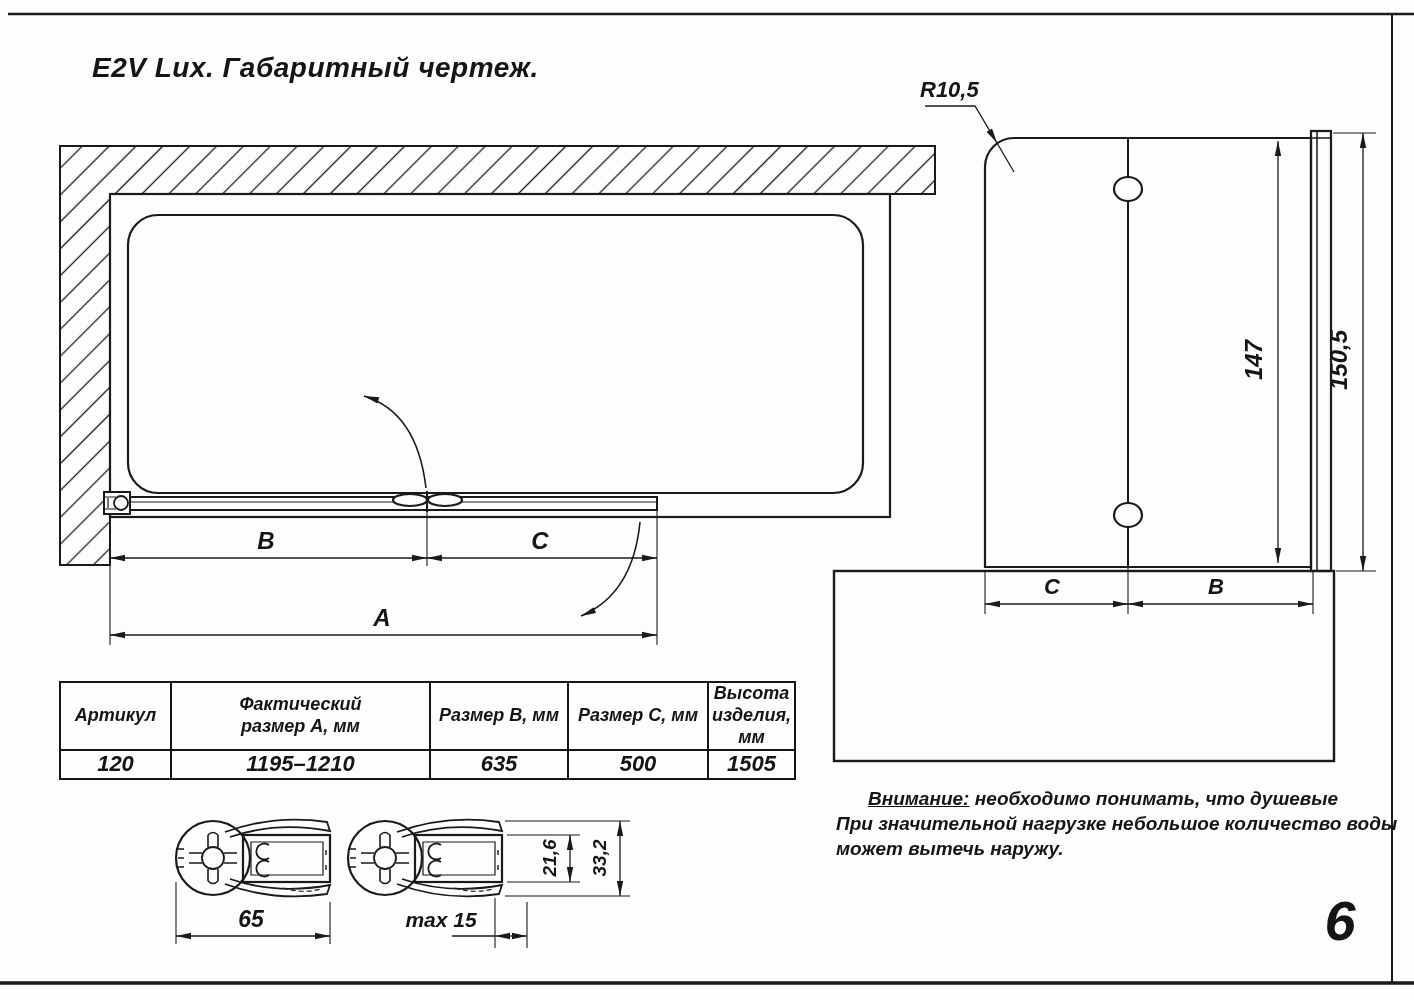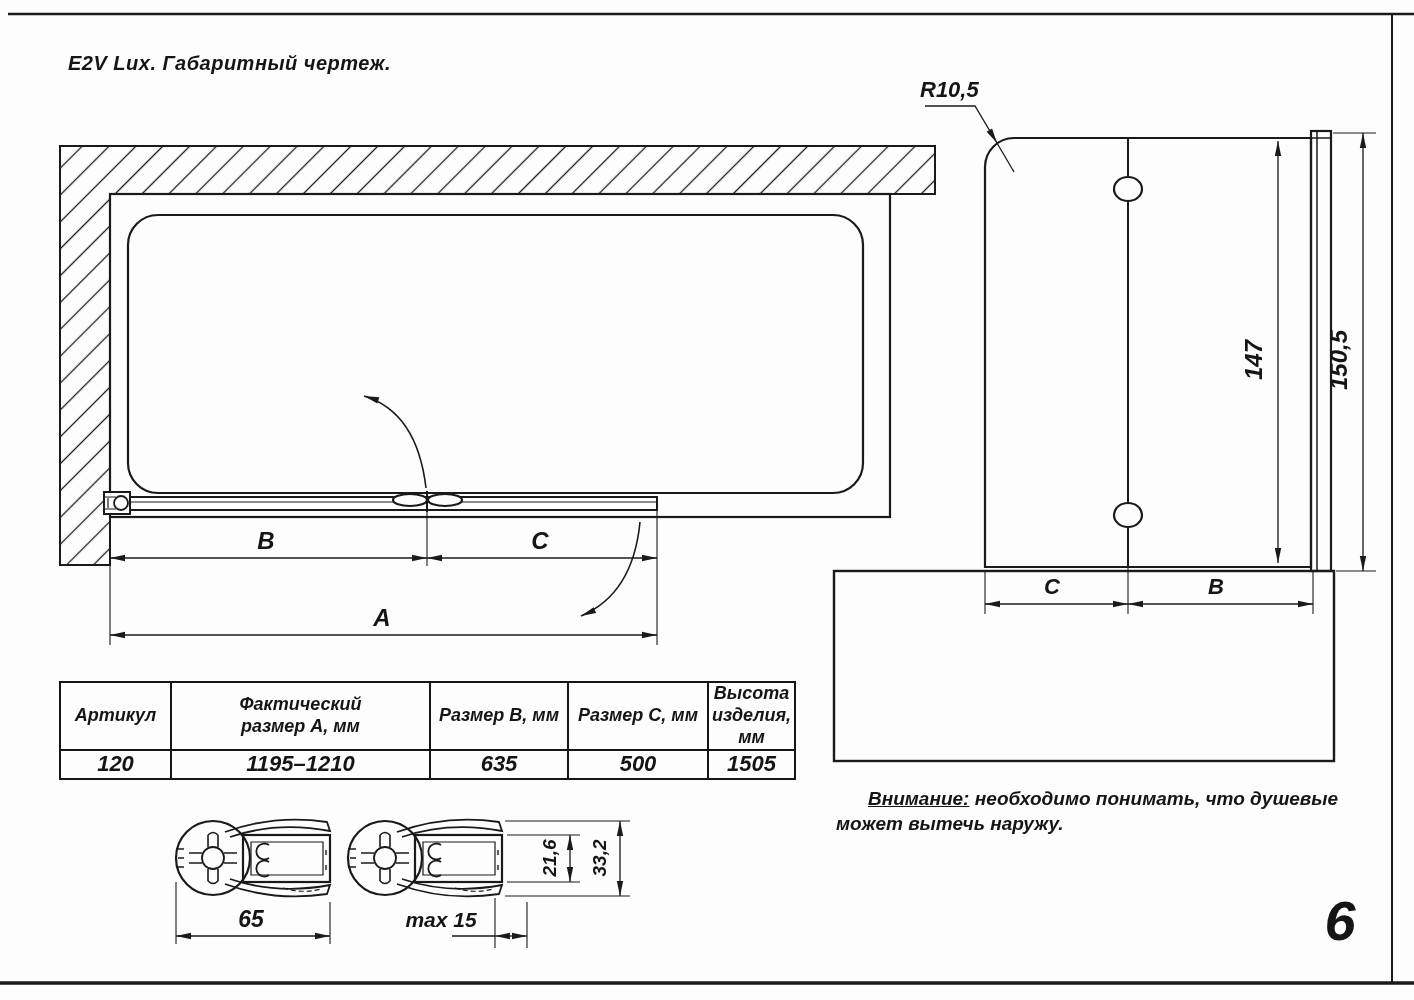--- a/index.html
+++ b/index.html
@@ -3,22 +3,22 @@
 <meta charset="utf-8">
 <style>
   html,body{margin:0;padding:0;}
   body{
     width:1414px;height:1000px;background:#fff;
     font-family:"Liberation Sans", sans-serif;color:#151515;overflow:hidden;
   }
   .sheet{position:relative;width:1414px;height:1000px;background:#fdfdfd;}
   .drawing-svg{position:absolute;left:0;top:0;}
   .title{
-    position:absolute;left:68px;top:52px;
-    font-size:20px;font-style:italic;font-weight:bold;letter-spacing:.5px;
+    position:absolute;left:92px;top:52px;
+    font-size:28px;font-style:italic;font-weight:bold;letter-spacing:.5px;
   }
   .spec-table{
     position:absolute;left:59px;top:681px;border-collapse:collapse;table-layout:fixed;
     font-style:italic;font-weight:bold;
   }
   .spec-table th,.spec-table td{
     border:2px solid #151515;text-align:center;vertical-align:middle;
     padding:0 3px;background:transparent;
   }
   .spec-table th{font-size:18px;line-height:1.22;height:55px;white-space:pre-line;font-weight:bold;}
@@ -216,17 +216,18 @@
       <td>1195–1210</td>
       <td>635</td>
       <td>500</td>
       <td>1505</td>
     </tr>
   </tbody>
     </table>
 
   <div class="warning">
     <div><span class="u">Внимание:</span><span> необходимо понимать, что душевые</span></div>
+    <div>При значительной нагрузке небольшое количество воды</div>
     <div>может вытечь наружу.</div>
   </div>
 
   <div class="pagenum">6</div>
 </div>
 
 </body></html>

